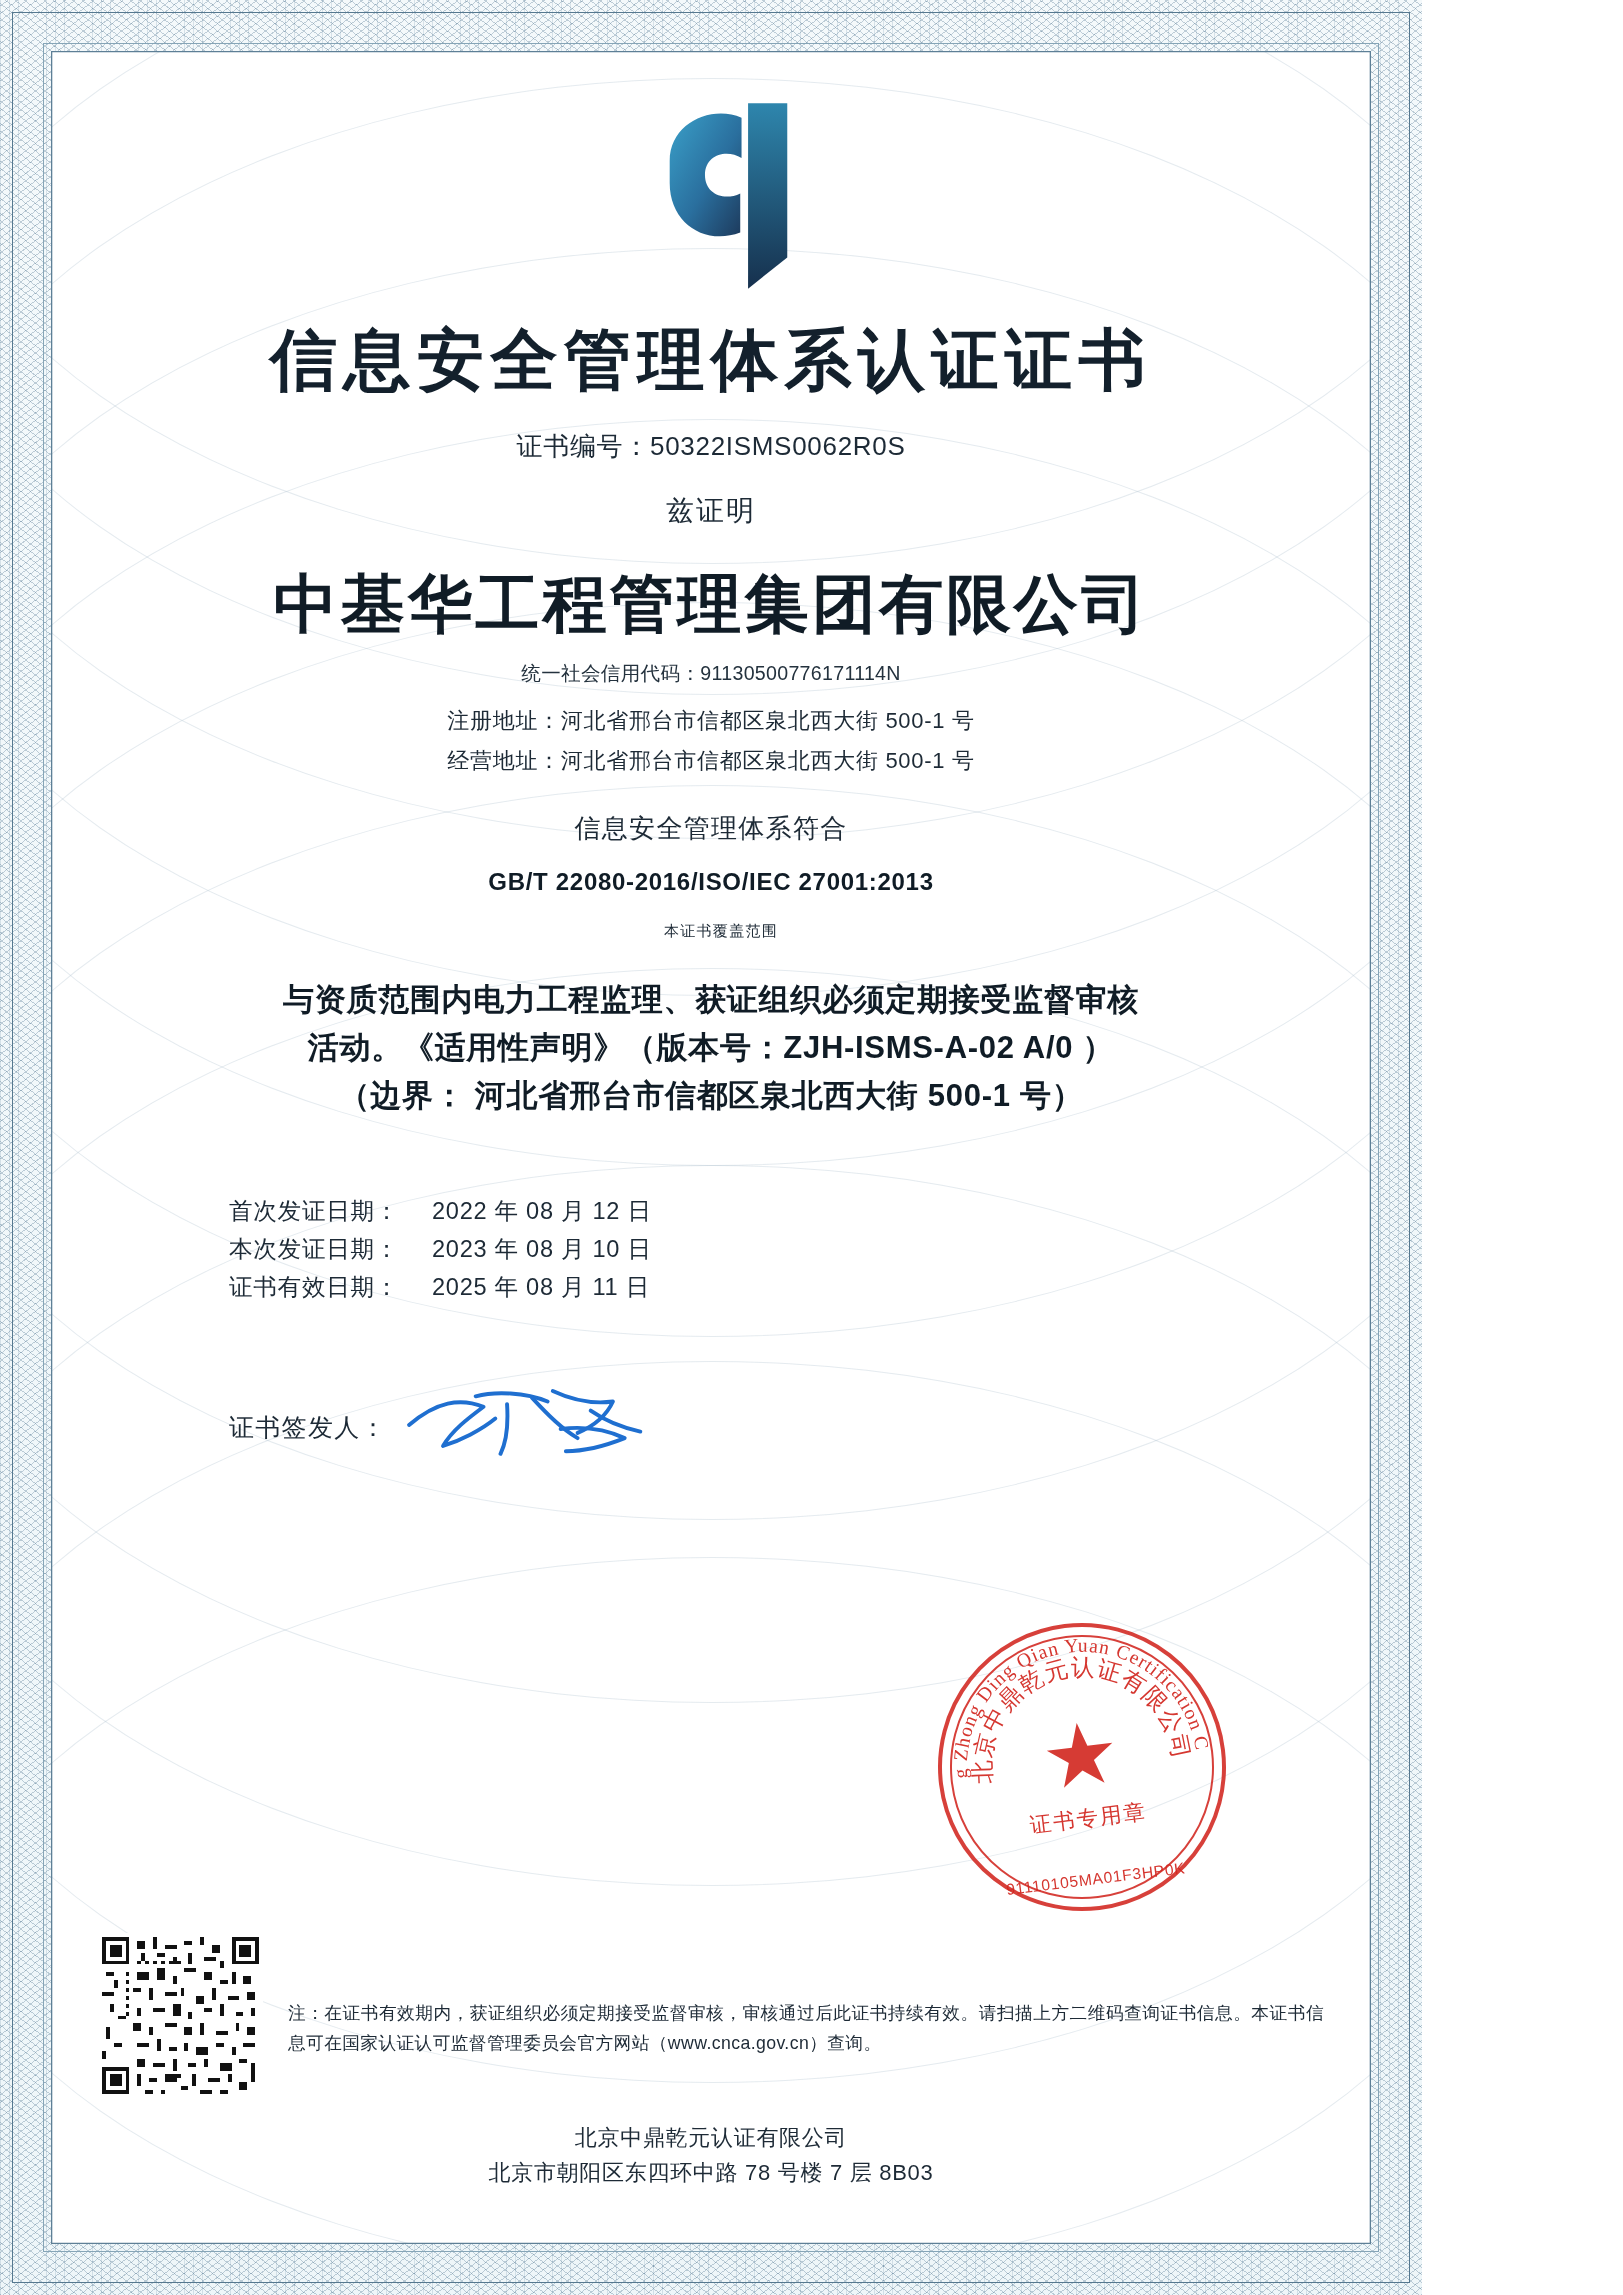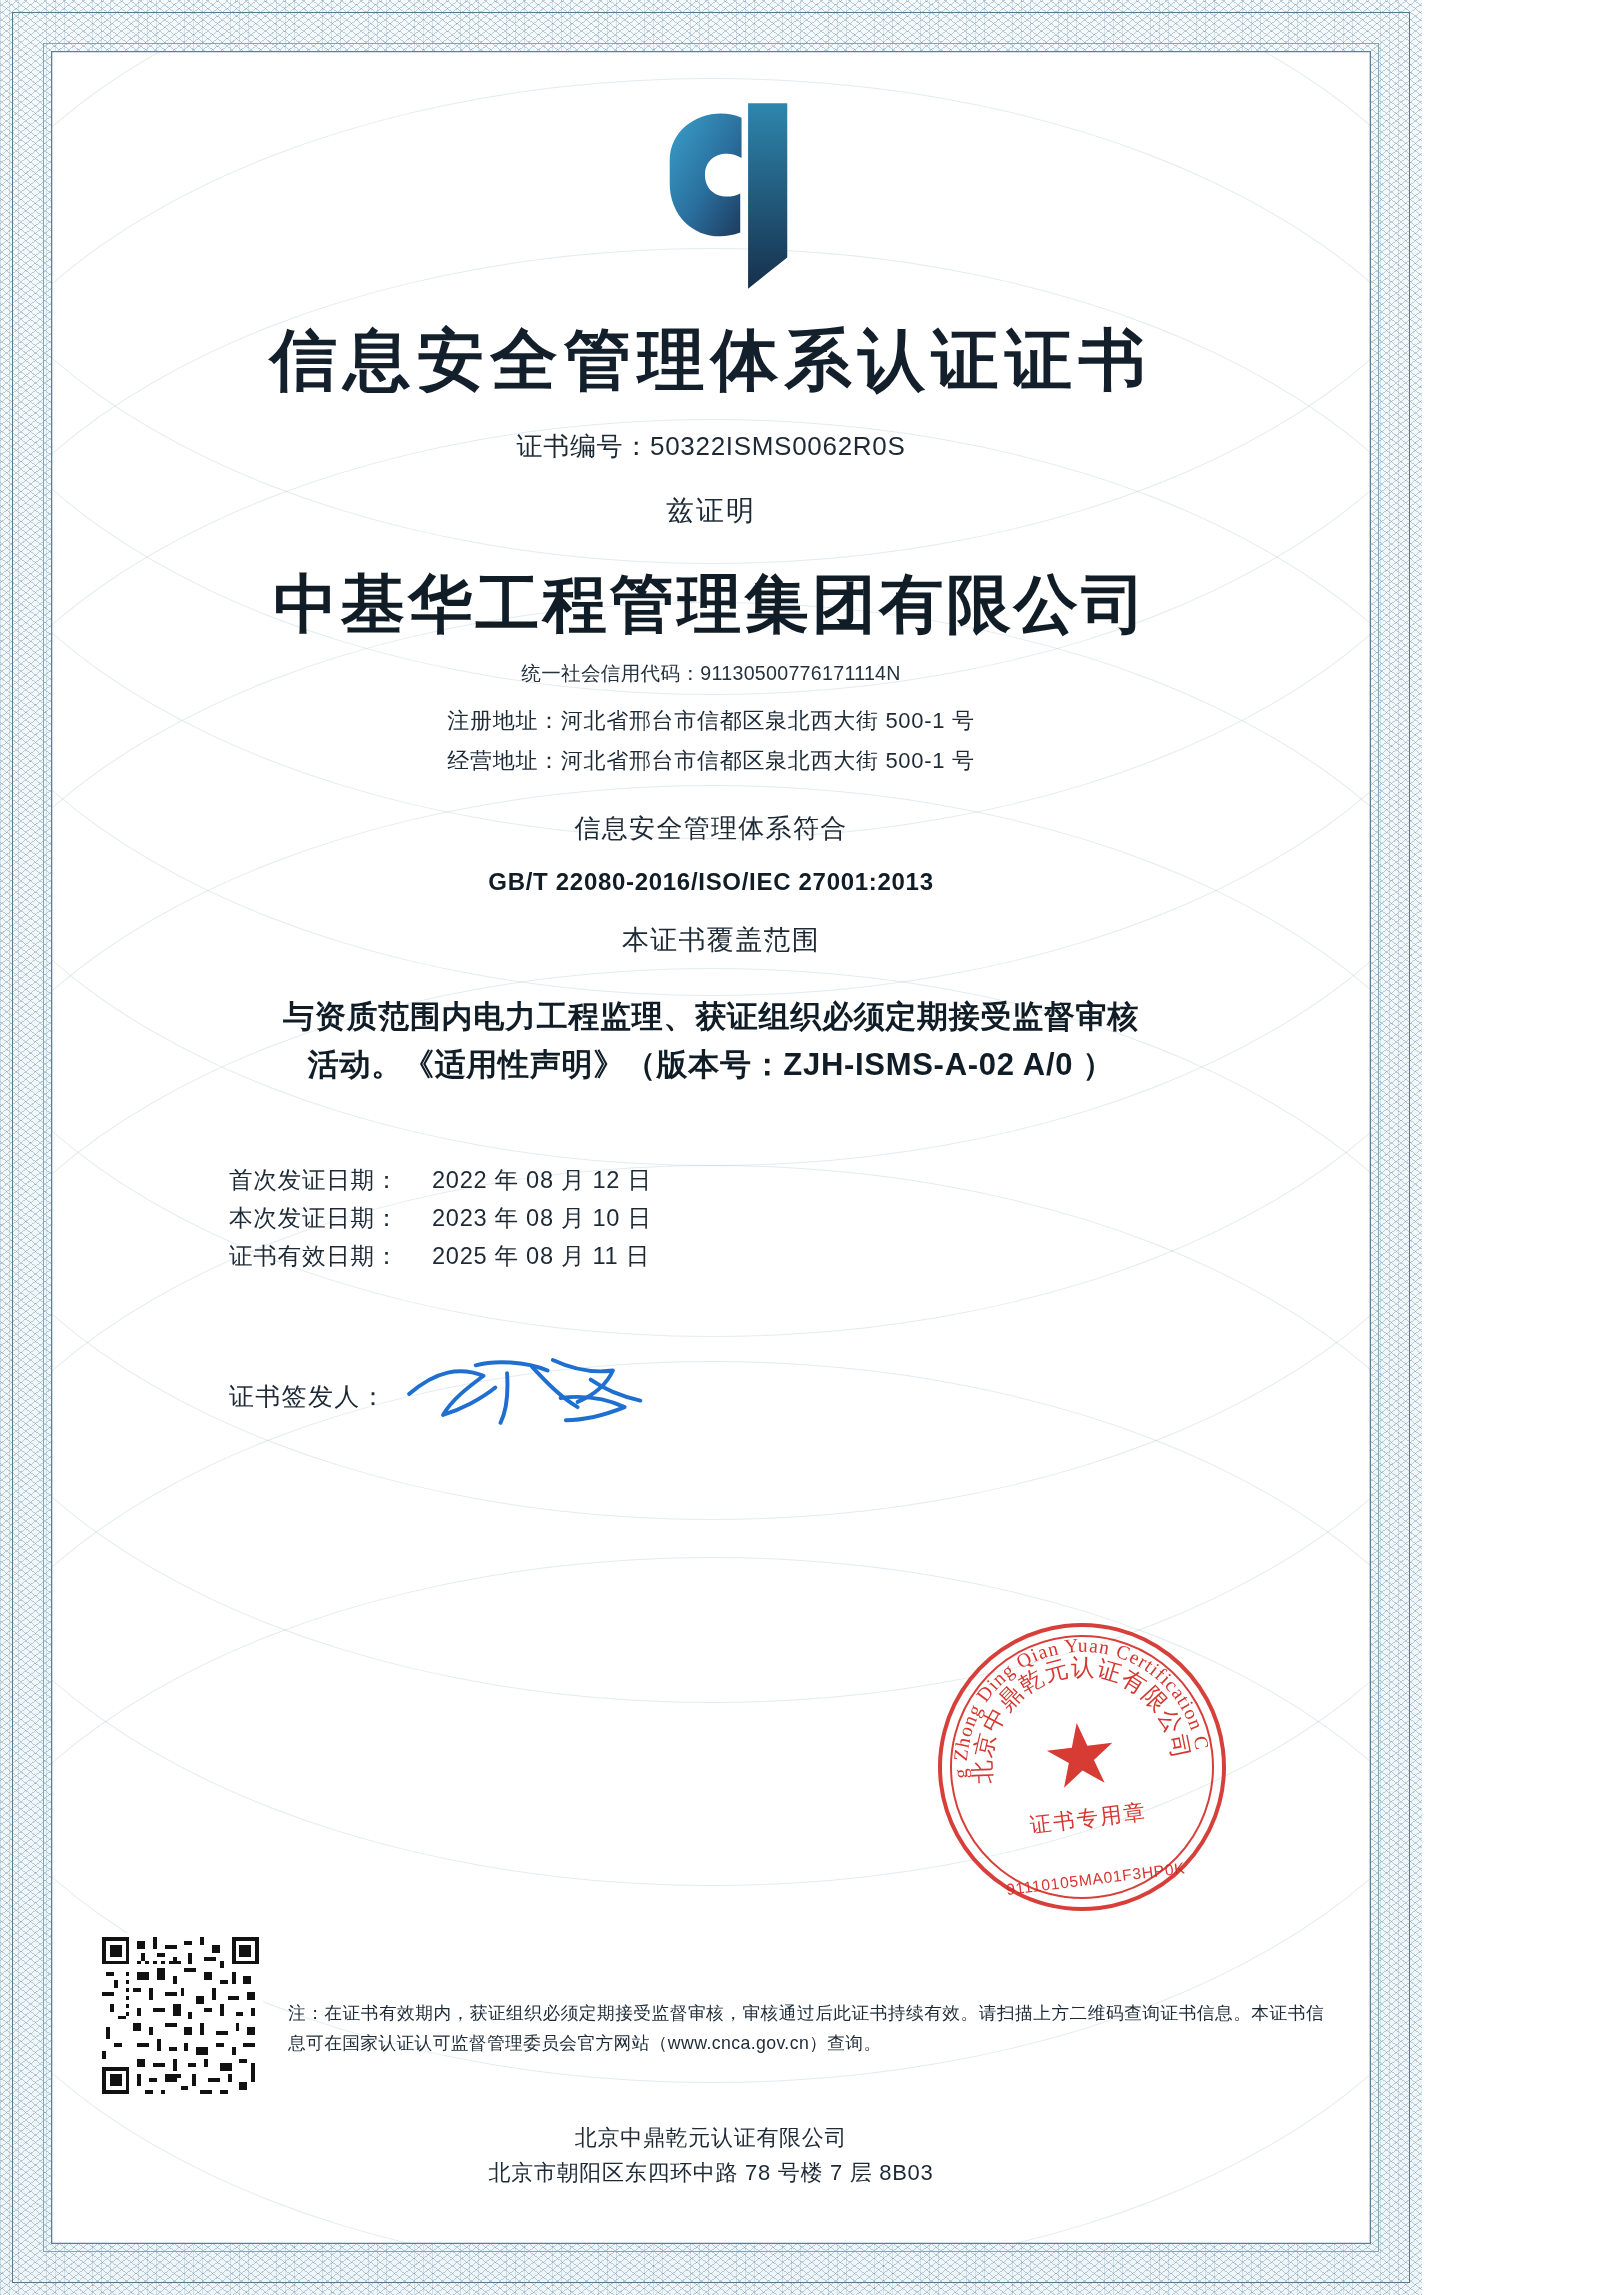--- a/index.html
+++ b/index.html
@@ -141,21 +141,21 @@
 
   .standard {
     font-size: 24px;
     font-weight: 700;
     color: #101c26;
     letter-spacing: 0.7px;
     margin-bottom: 26px;
   }
 
   .scope-label {
-    font-size: 27px;
+    font-size: 15px;
     color: #1d2a36;
     letter-spacing: 1.3px;
     margin-bottom: 35px;
     margin-left: 20px;
   }
 
   .scope-body {
     width: 1198px;
     text-align: center;
     font-size: 31px;
@@ -361,20 +361,21 @@
 
     <div class="conform">信息安全管理体系符合</div>
 
     <div class="standard">GB/T 22080-2016/ISO/IEC 27001:2013</div>
 
     <div class="scope-label">本证书覆盖范围</div>
 
     <div class="scope-body">
       <div>与资质范围内电力工程监理、获证组织必须定期接受监督审核</div>
       <div>活动。《适用性声明》（版本号：ZJH-ISMS-A-02 A/0 ）</div>
+      <div>（边界： 河北省邢台市信都区泉北西大街 500-1 号）</div>
     </div>
 
     <div class="dates">
       <div class="row">
         <div class="lbl">首次发证日期：</div>
         <div class="val">2022 年 08 月 12 日</div>
       </div>
       <div class="row">
         <div class="lbl">本次发证日期：</div>
         <div class="val">2023 年 08 月 10 日</div>

